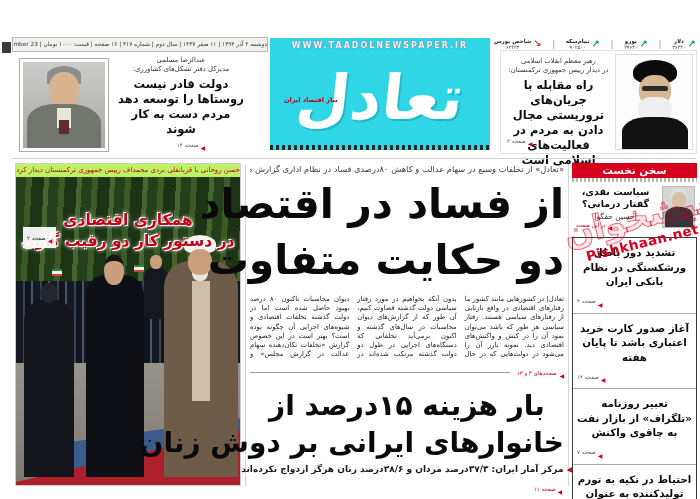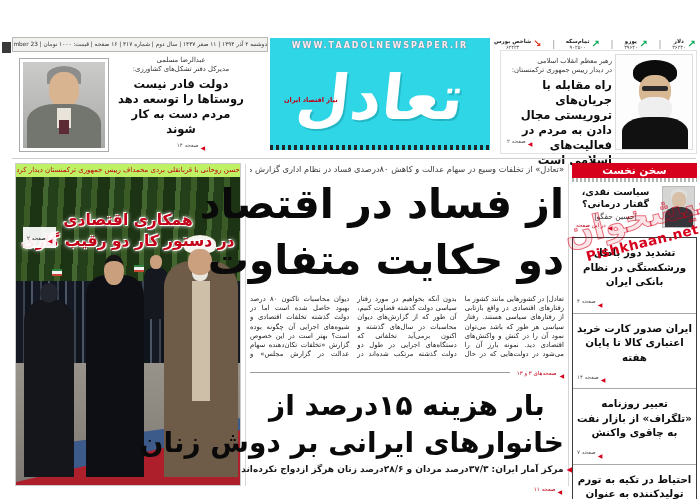--- a/index.html
+++ b/index.html
@@ -48,21 +48,21 @@
   .k7 { font-size:6.8px; color:#333; line-height:9px; }
   .story-tl h3, .story-tr h3 { font-size:11.5px; color:#0d0d0d; line-height:15px; margin-top:3px; font-weight:bold; }
   .marker { display:flex; align-items:center; gap:2px; direction:rtl; }
   .tri::before { content:"◀"; color:#d6001c; font-size:6px; line-height:6px; }
   .mk-label { font-size:5.5px; color:#555; }
   .story-tl .marker { position:absolute; bottom:2px; right:40px; }
 
   
   .story-tr { position:absolute; left:500px; top:50px; width:197px; height:104px;
               border:1px solid #e2e2e0; direction:rtl; }
-  .story-tr .text { position:absolute; right:84px; left:4px; top:6px; }
+  .story-tr .text { position:absolute; right:84px; left:4px; top:6px; text-align:center; }
   .story-tr .marker { position:absolute; bottom:3px; left:6px; }
   .khamenei { position:absolute; right:3px; top:3px; width:78px; height:96px; background:#fdfdfd;
               border:1px solid #ddd; overflow:hidden; }
   .kh-turban { position:absolute; left:17px; top:5px; width:44px; height:24px; background:#0c0c0c; border-radius:50% 50% 40% 40%; }
   .kh-face { position:absolute; left:23px; top:20px; width:32px; height:32px; background:#d8b893; border-radius:45%; }
   .kh-glasses { position:absolute; left:26px; top:31px; width:26px; height:5px; background:#2b2b2b; border-radius:2px; }
   .kh-beard { position:absolute; left:22px; top:42px; width:34px; height:26px; background:#efefef; border-radius:40% 40% 50% 50%; }
   .kh-body { position:absolute; left:6px; top:62px; width:66px; height:36px; background:#111; border-radius:40% 40% 0 0; }
 
   
@@ -330,21 +330,21 @@
     </div>
     <div class="sb-box">
       <div class="sb-item">
         <h4>تشدید دور باطل ورشکستگی در نظام بانکی ایران</h4>
         <div class="marker">
           <span class="tri"></span>
           <span class="mk-label">صفحه ۴</span>
         </div>
       </div>
       <div class="sb-item">
-        <h4>ایران صدور کارت خرید اعتباری کالا تا پایان هفته</h4>
+        <h4>آغاز صدور کارت خرید اعتباری باشد تا پایان هفته</h4>
         <div class="marker">
           <span class="tri"></span>
           <span class="mk-label">صفحه ۱۴</span>
         </div>
       </div>
       <div class="sb-item">
         <h4>تعبیر روزنامه «تلگراف» از بازار نفت به چاقوی واکنش</h4>
         <div class="marker">
           <span class="tri"></span>
           <span class="mk-label">صفحه ۷</span>

